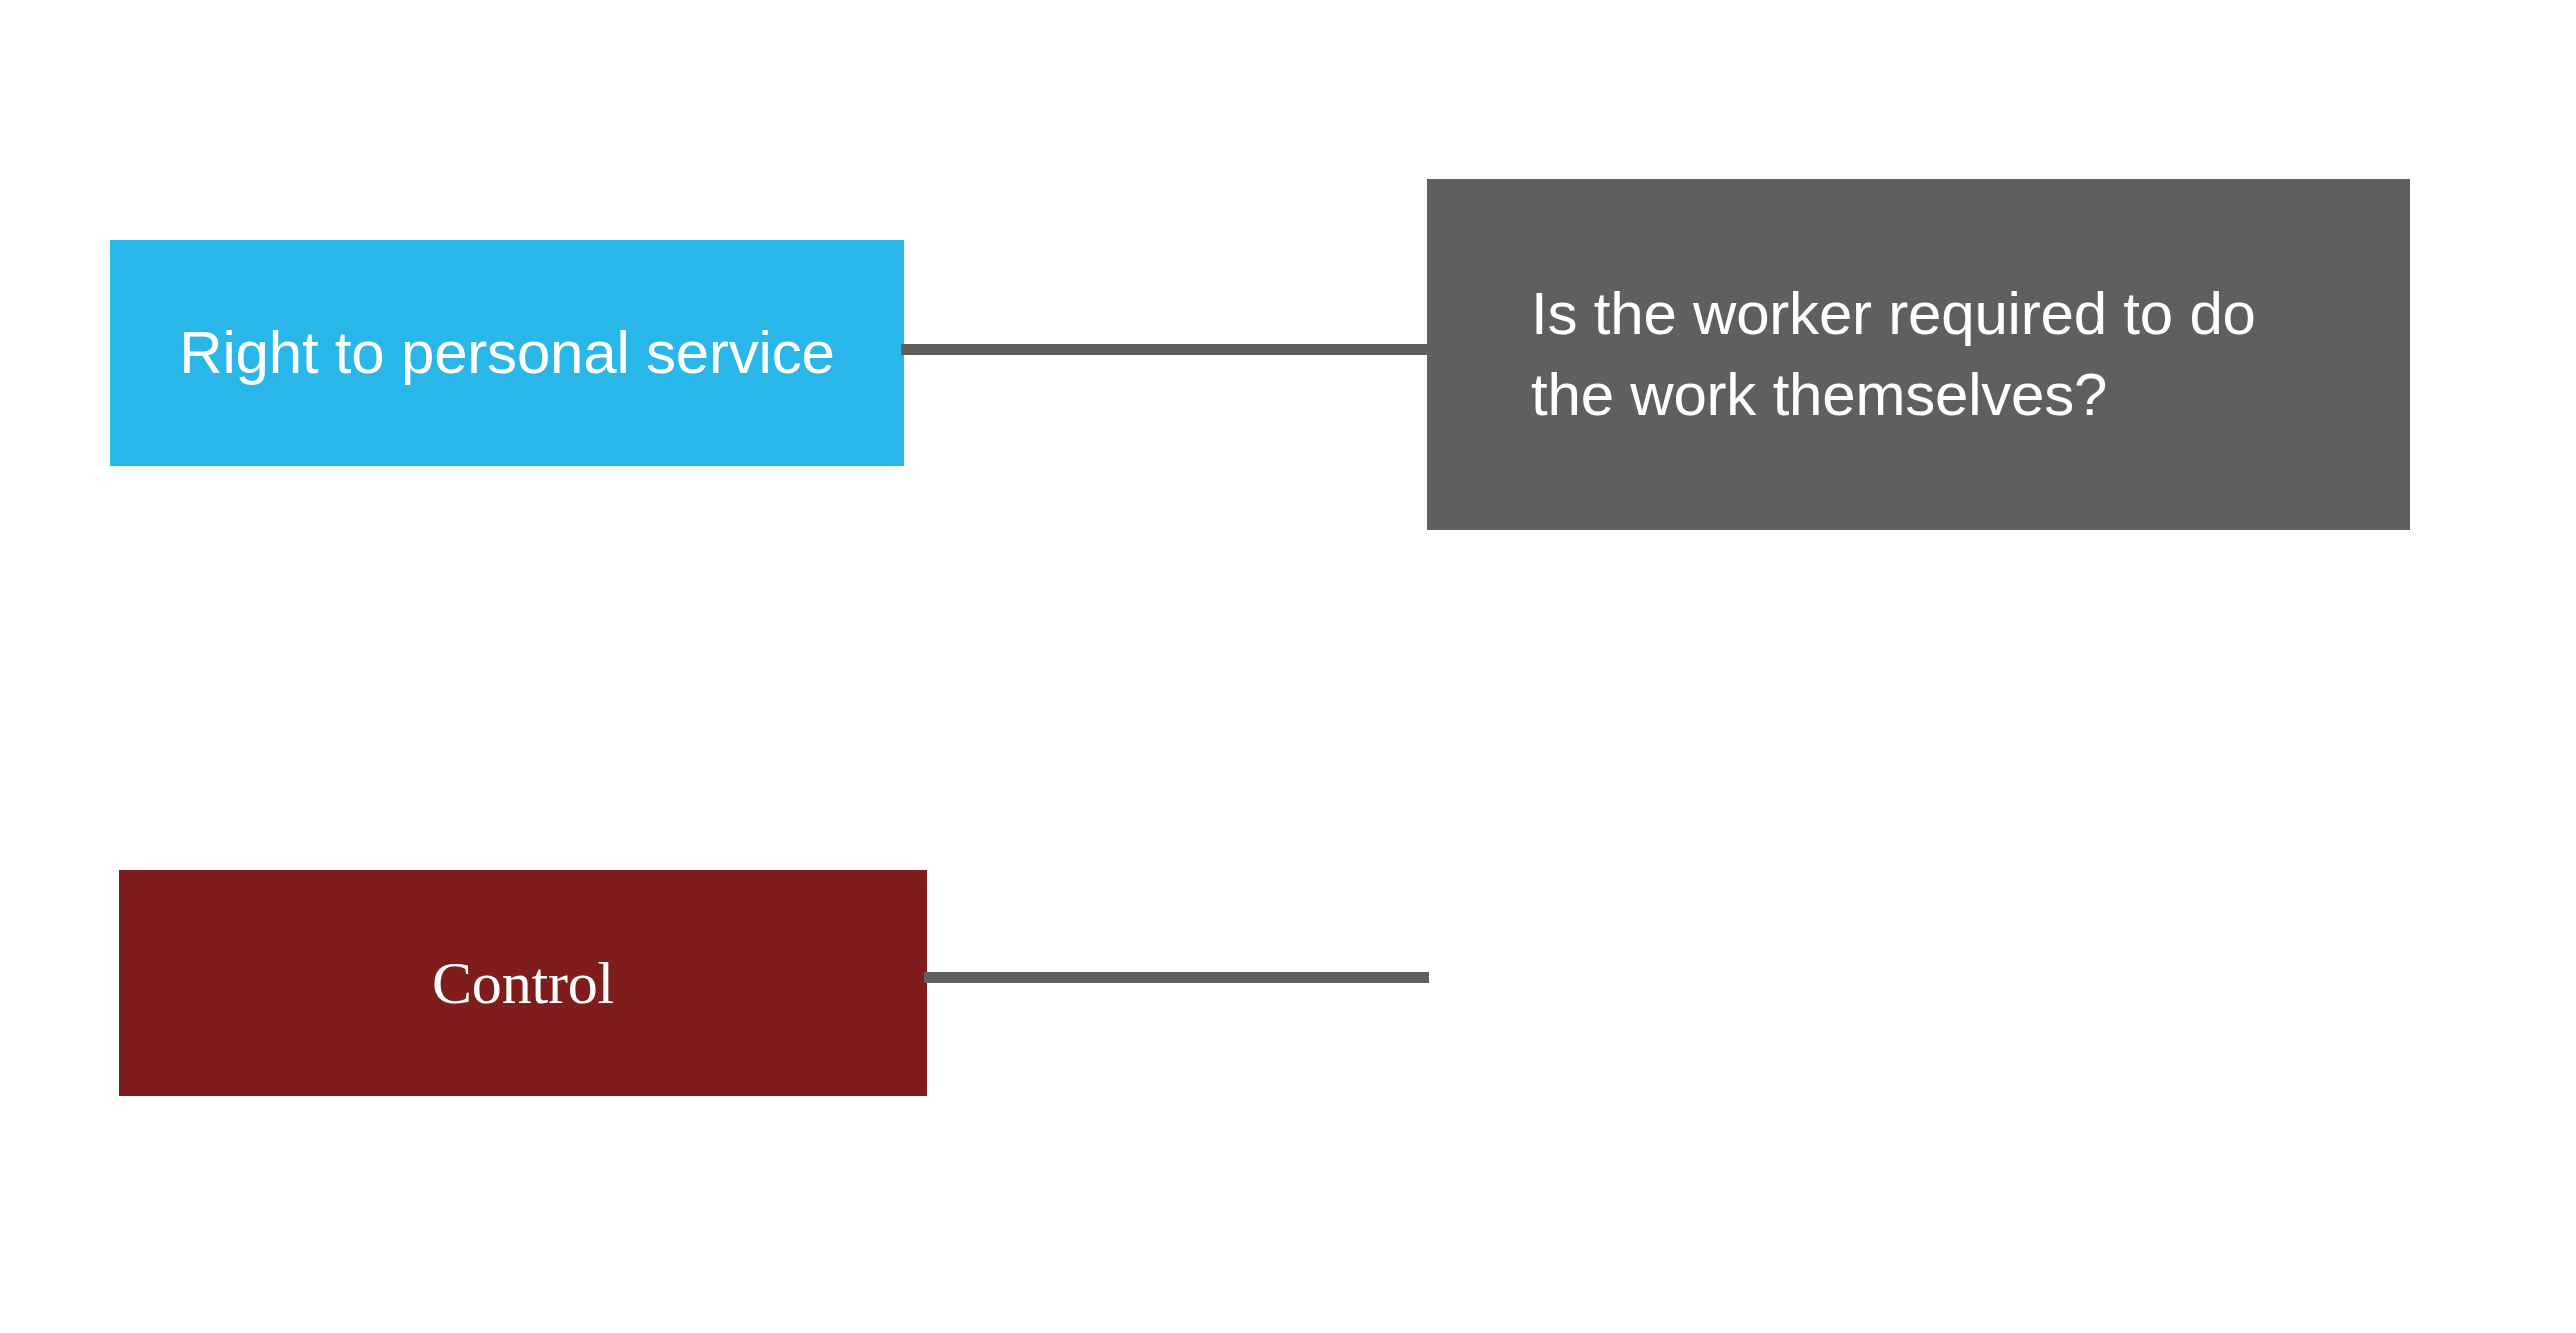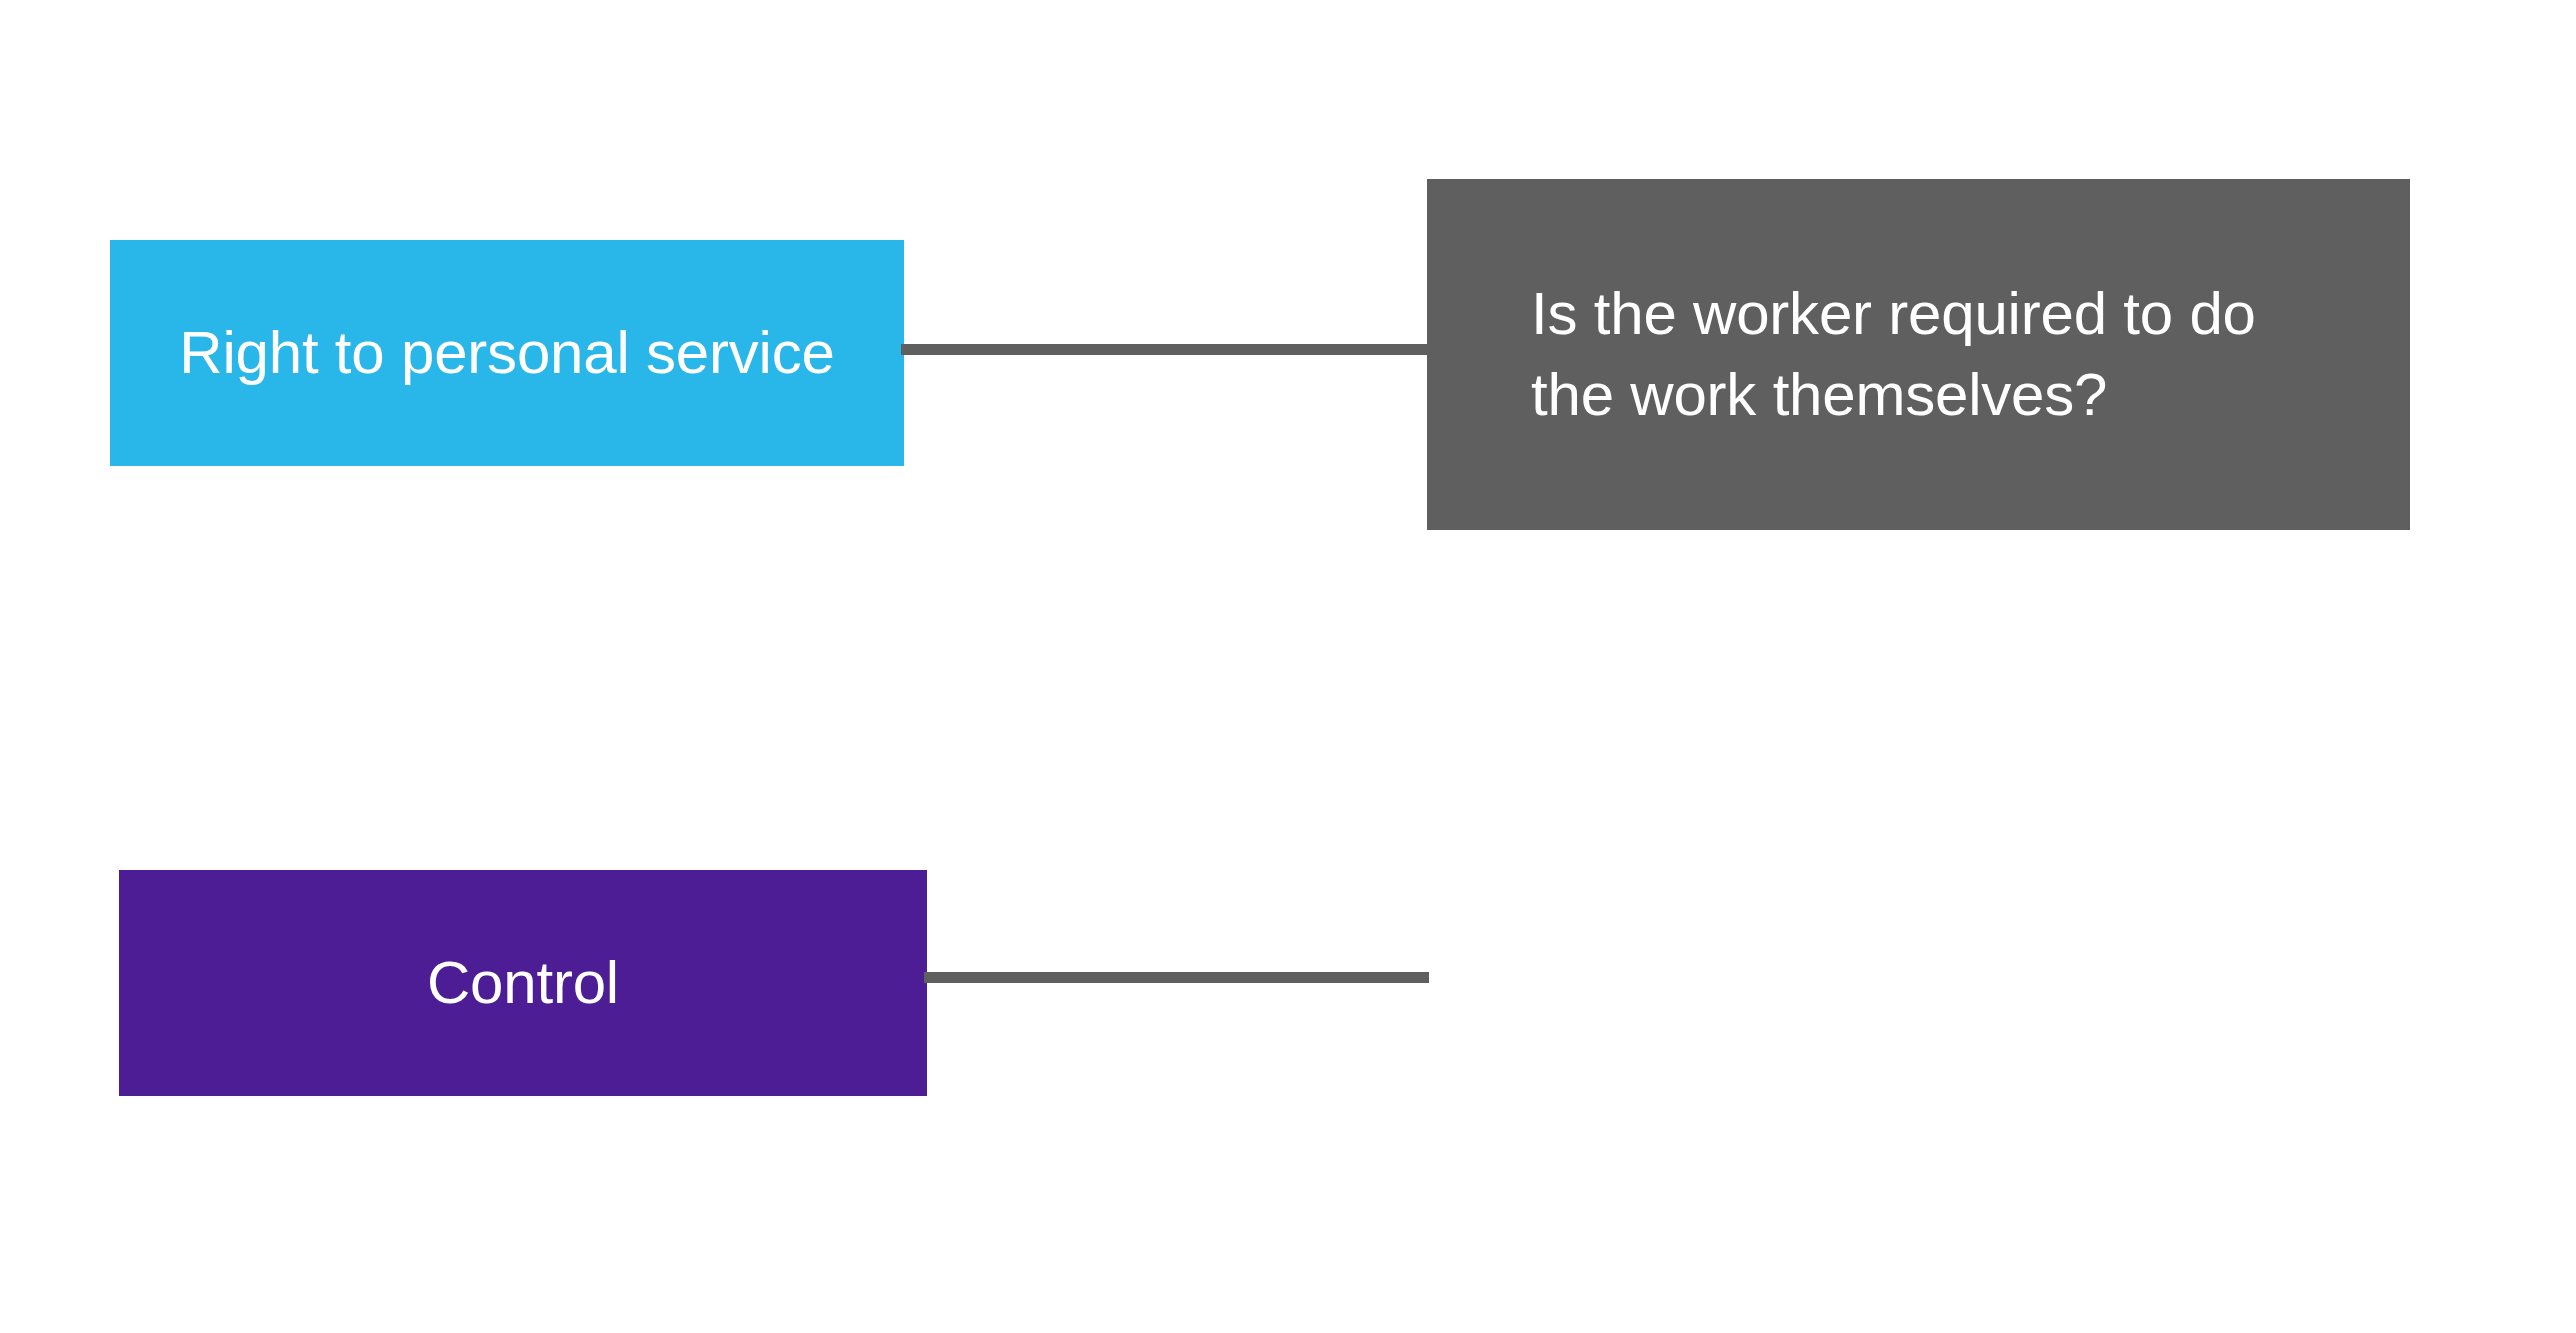--- a/index.html
+++ b/index.html
@@ -83,21 +83,21 @@
   <div class="node factor" id="factor-0" style="background: rgb(41, 182, 232); color: rgb(255, 255, 255);">
     <span class="ftext">Right to personal service</span>
   </div>
 
   <div class="connector" id="connector-0" style="background: rgb(95, 95, 95);"></div>
 
   <div class="node question" id="question-0" style="background: rgb(95, 95, 95); color: rgb(255, 255, 255);">
     <span class="qtext">Is the worker required to do the work themselves?</span>
   </div>
 
-  <div class="node factor" id="factor-1" style="background: #4c1d95; color: rgb(255, 255, 255);">
+  <div class="node factor" id="factor-1" style="background: #7f1d1d; color: rgb(255, 255, 255); font-family: Liberation Serif, serif;">
     <span class="ftext">Control</span>
   </div>
 
   <div class="connector" id="connector-1" style="background: rgb(95, 95, 95);"></div>
 
 
 </div>
 
 
 </body></html>

